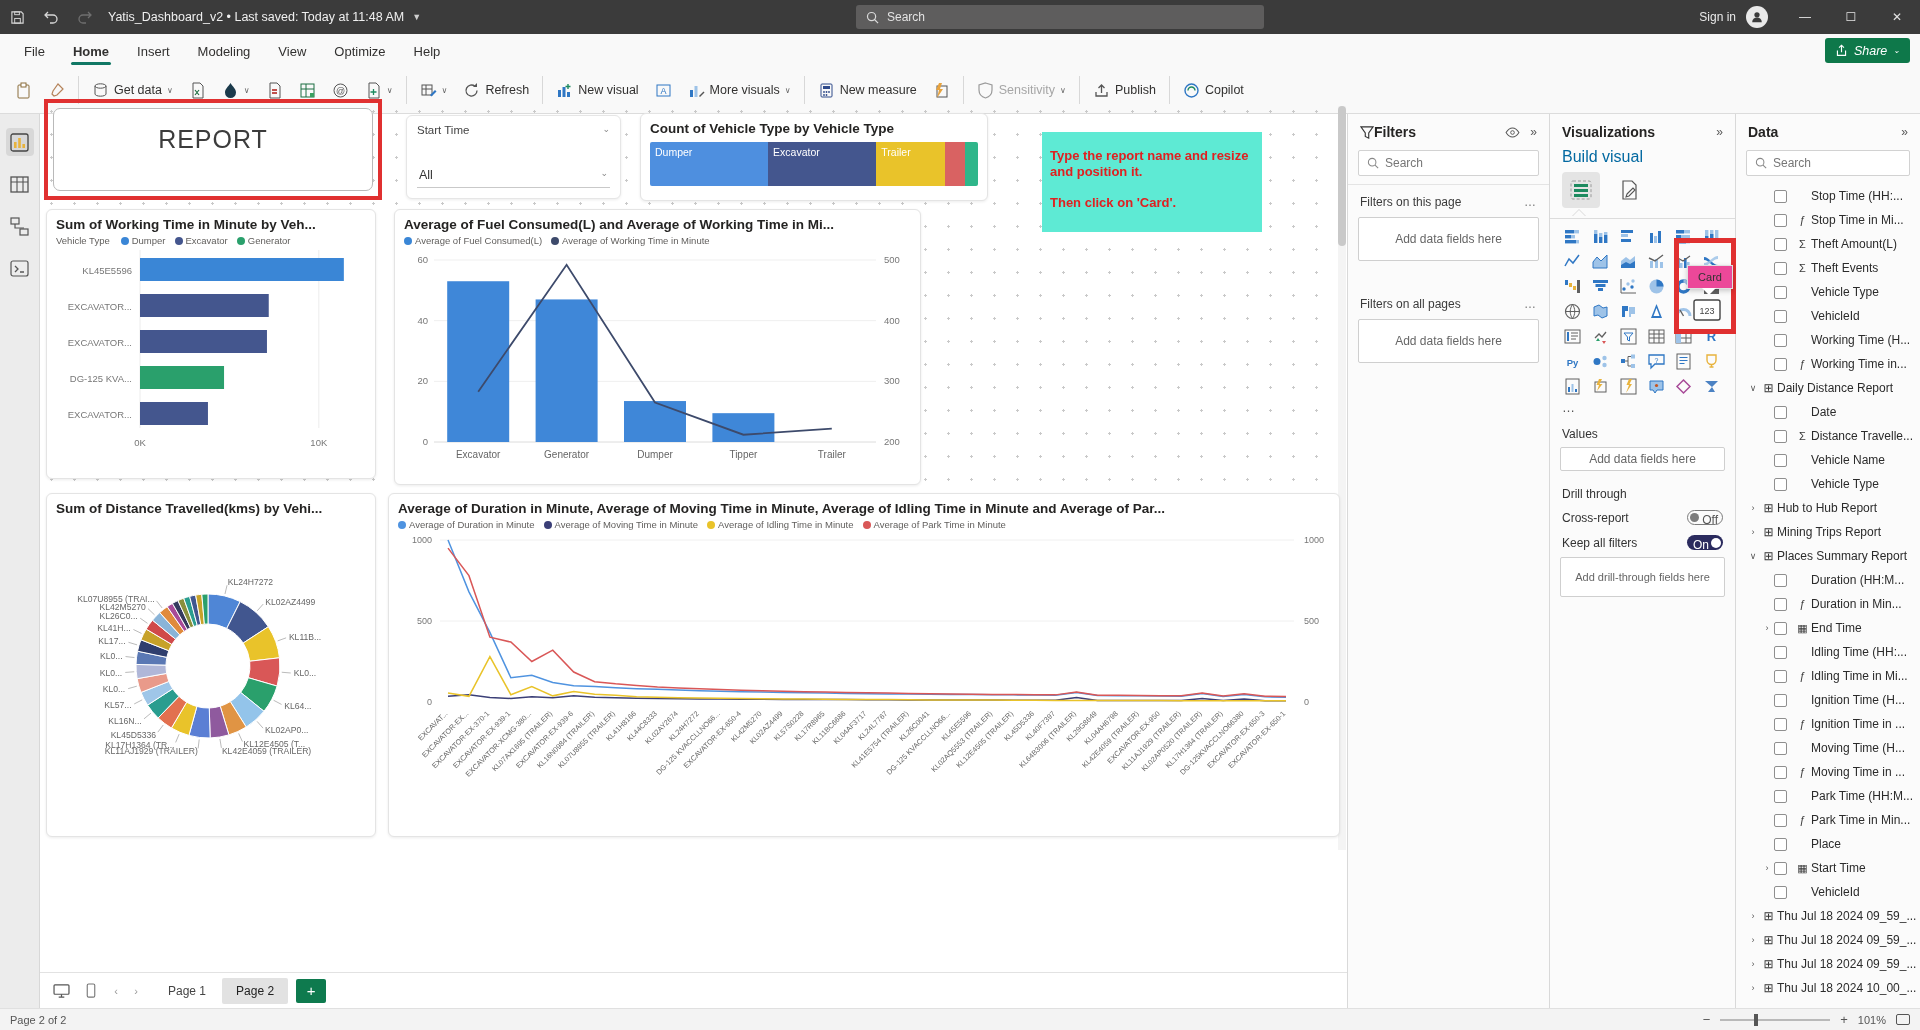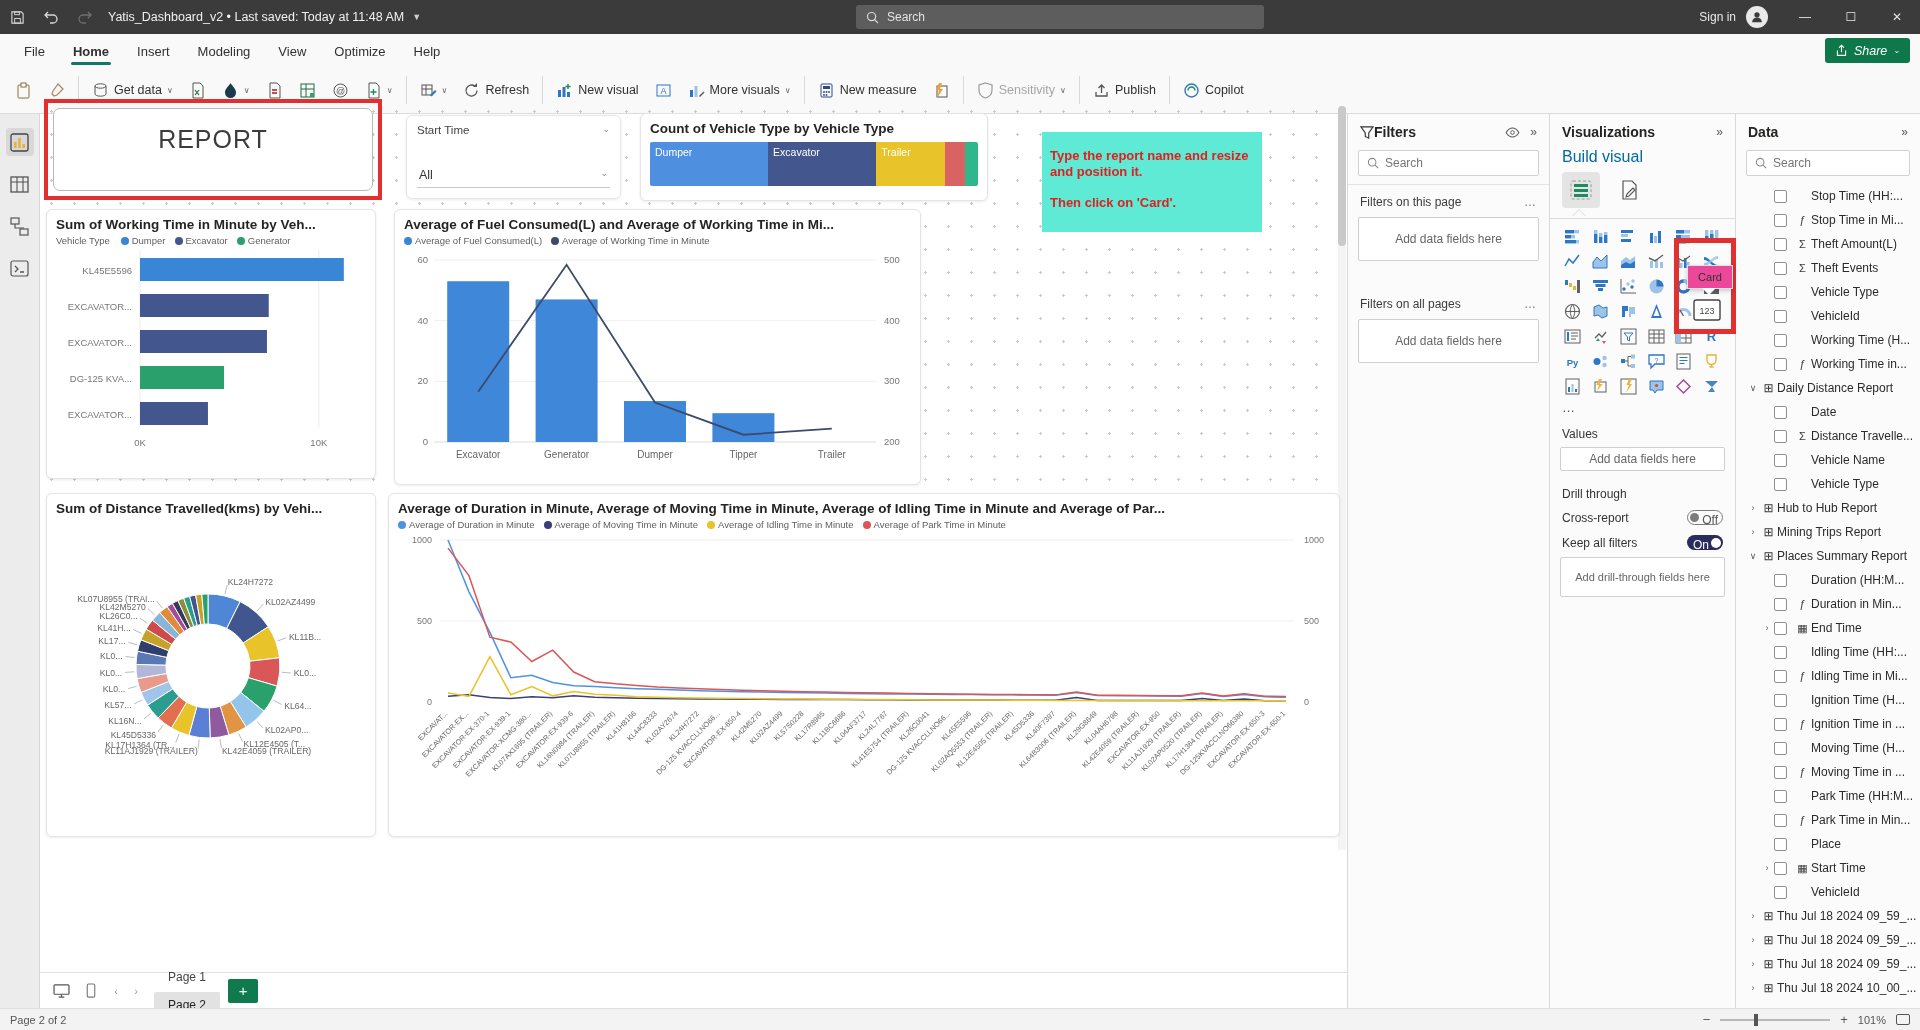--- a/index.html
+++ b/index.html
@@ -625,21 +625,21 @@
             <path d="M6 14h6M9 11v3" stroke="#555" stroke-width="1.3"></path>
           </svg>
       </span>
       <span class="pg-ico">
         <svg width="10" height="15" viewBox="0 0 10 16">
             <rect x="1" y="1" width="8" height="14" rx="1.5" fill="none" stroke="#777" stroke-width="1.2"></rect>
           </svg>
       </span>
       <span class="pg-nav">‹</span>
       <span class="pg-nav">›</span>
-      <div id="page-tabs" style="display:flex; gap:2px; margin-left:6px;flex-direction:column;">
+      <div id="page-tabs" style="display:flex; gap:2px; margin-left:6px;">
           <div class="pg-tab">Page 1</div>
           <div class="pg-tab active">Page 2</div>
         </div>
       <span class="pg-add">+</span>
     </div>
   </div>
 
   <div class="pane filters-pane">
     <div class="pane-hd">
       <span class="t" style="display:flex;align-items:center;">

